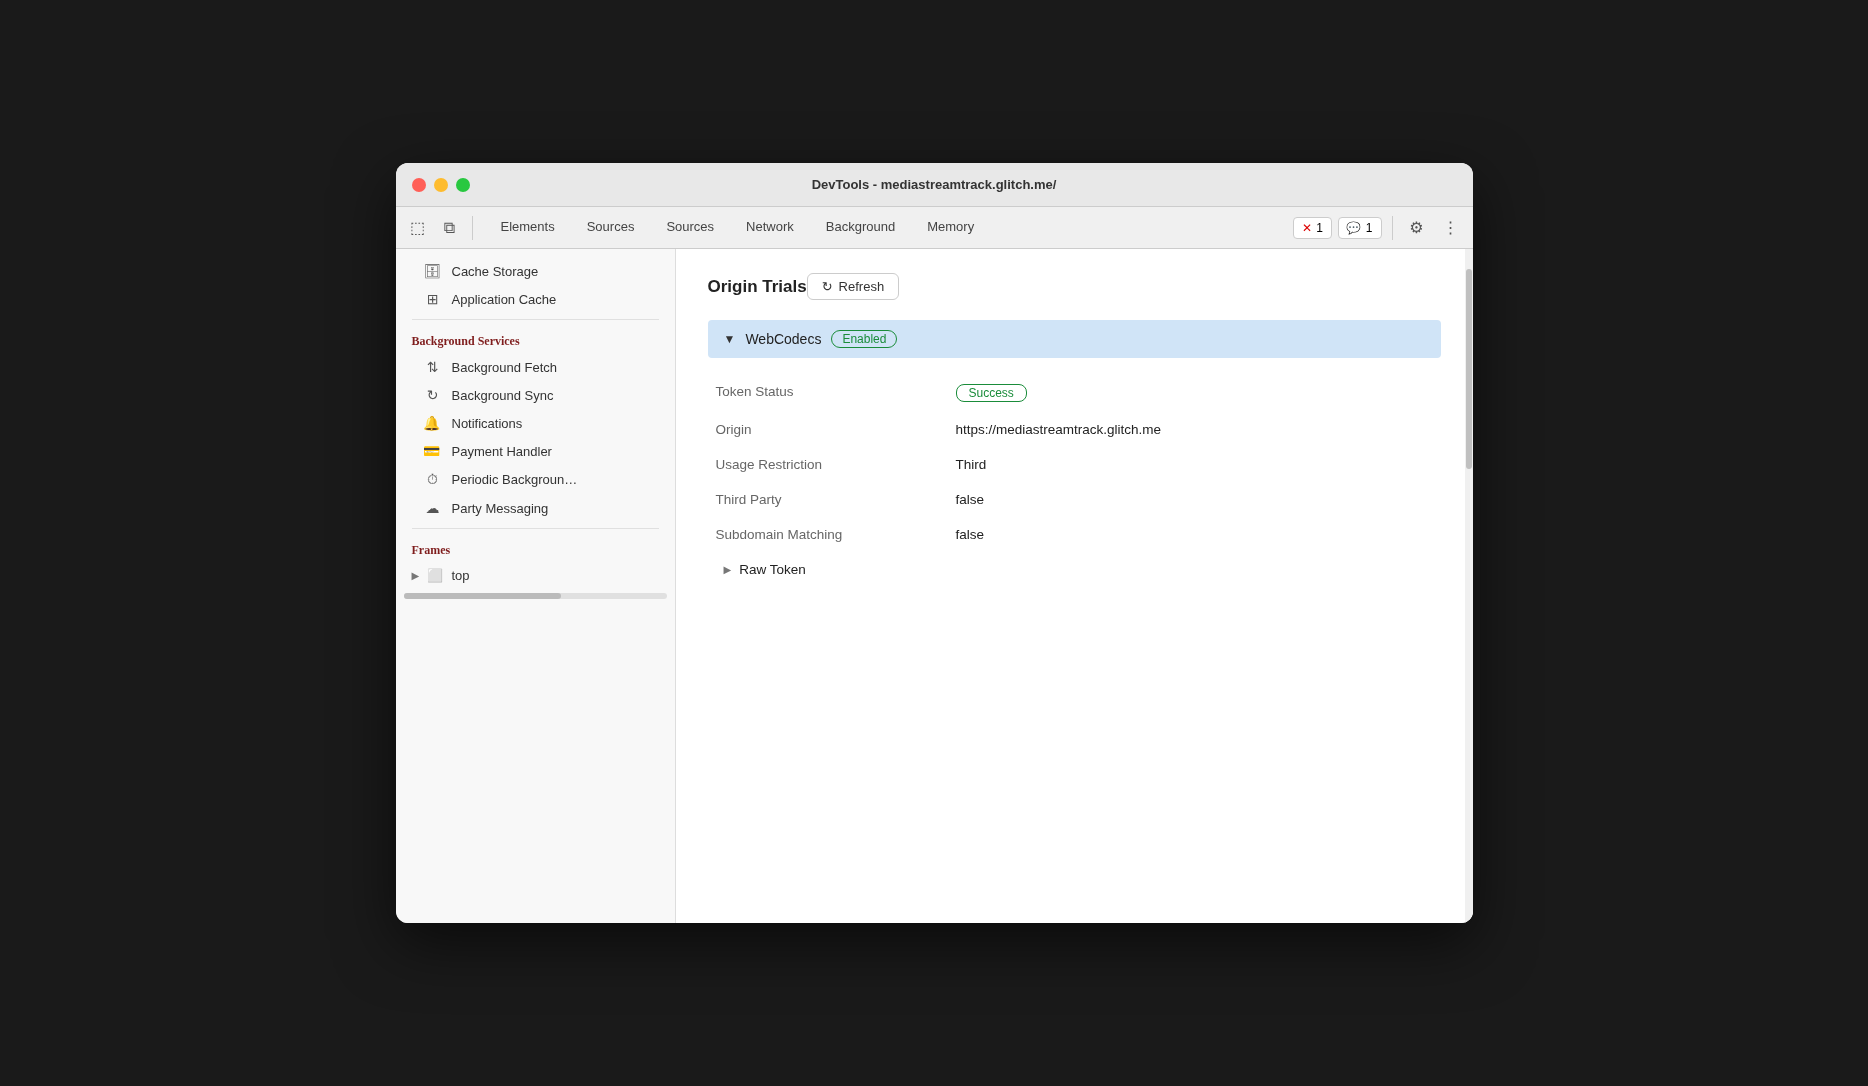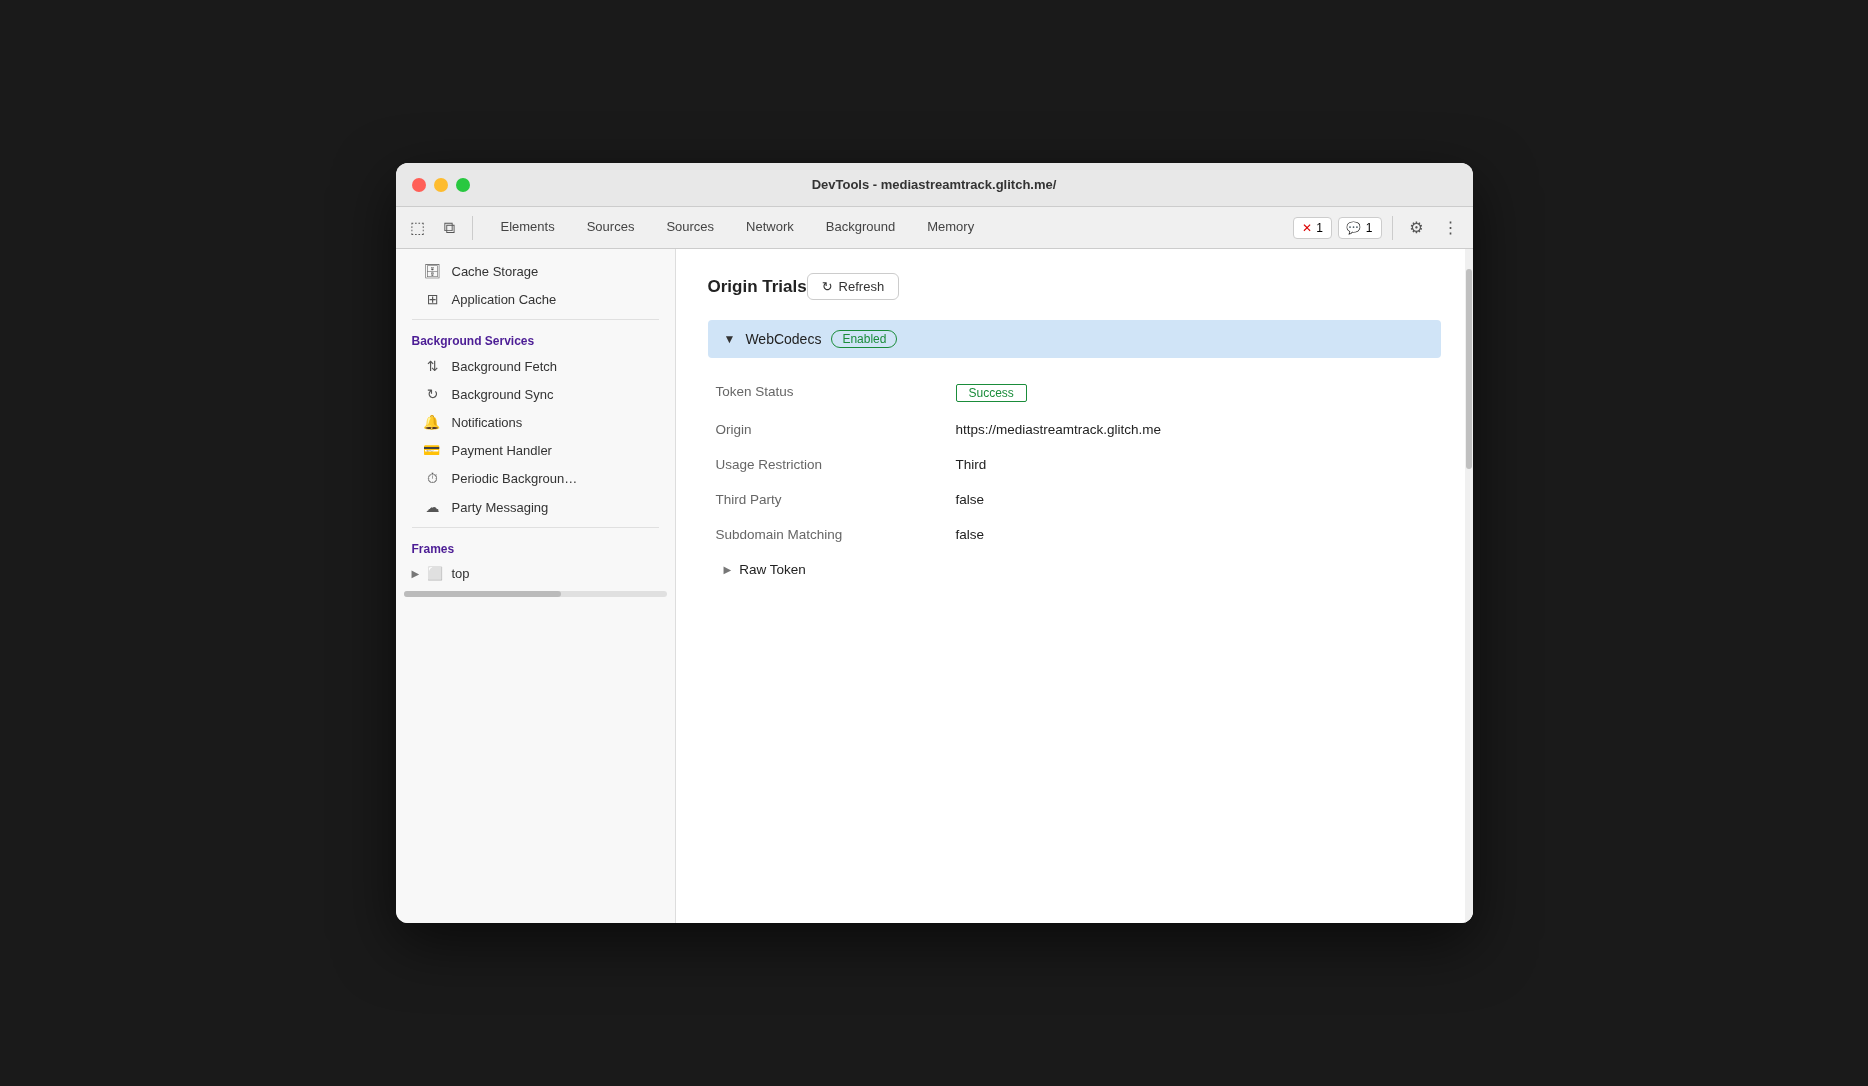--- a/index.html
+++ b/index.html
@@ -150,24 +150,25 @@
       width: 280px;
       background: #f8f8f8;
       border-right: 1px solid #ddd;
       overflow-y: auto;
       flex-shrink: 0;
       padding: 8px 0;
     }
     .sidebar-section-title {
       font-size: 11px;
       font-weight: 600;
-      color: #4c1d95;
+      color: #7f1d1d;
       padding: 8px 16px 4px 16px;
       text-transform: none;
       font-size: 12px;
+      font-family: Liberation Serif, serif;
     }
     .sidebar-item {
       display: flex;
       align-items: center;
       gap: 10px;
       padding: 6px 16px 6px 28px;
       font-size: 13px;
       color: #333;
       cursor: pointer;
       border-radius: 0;
@@ -289,21 +290,21 @@
       padding-right: 20px;
       font-weight: 400;
     }
     .data-table tr td:last-child {
       color: #222;
     }
     .success-badge {
       display: inline-block;
       padding: 1px 12px;
       border: 1.5px solid #1a8c3a;
-      border-radius: 2px;
+      border-radius: 8px;
       color: #1a8c3a;
       font-size: 12px;
       font-weight: 500;
     }
 
     
     .raw-token-row {
       display: flex;
       align-items: center;
       gap: 8px;

